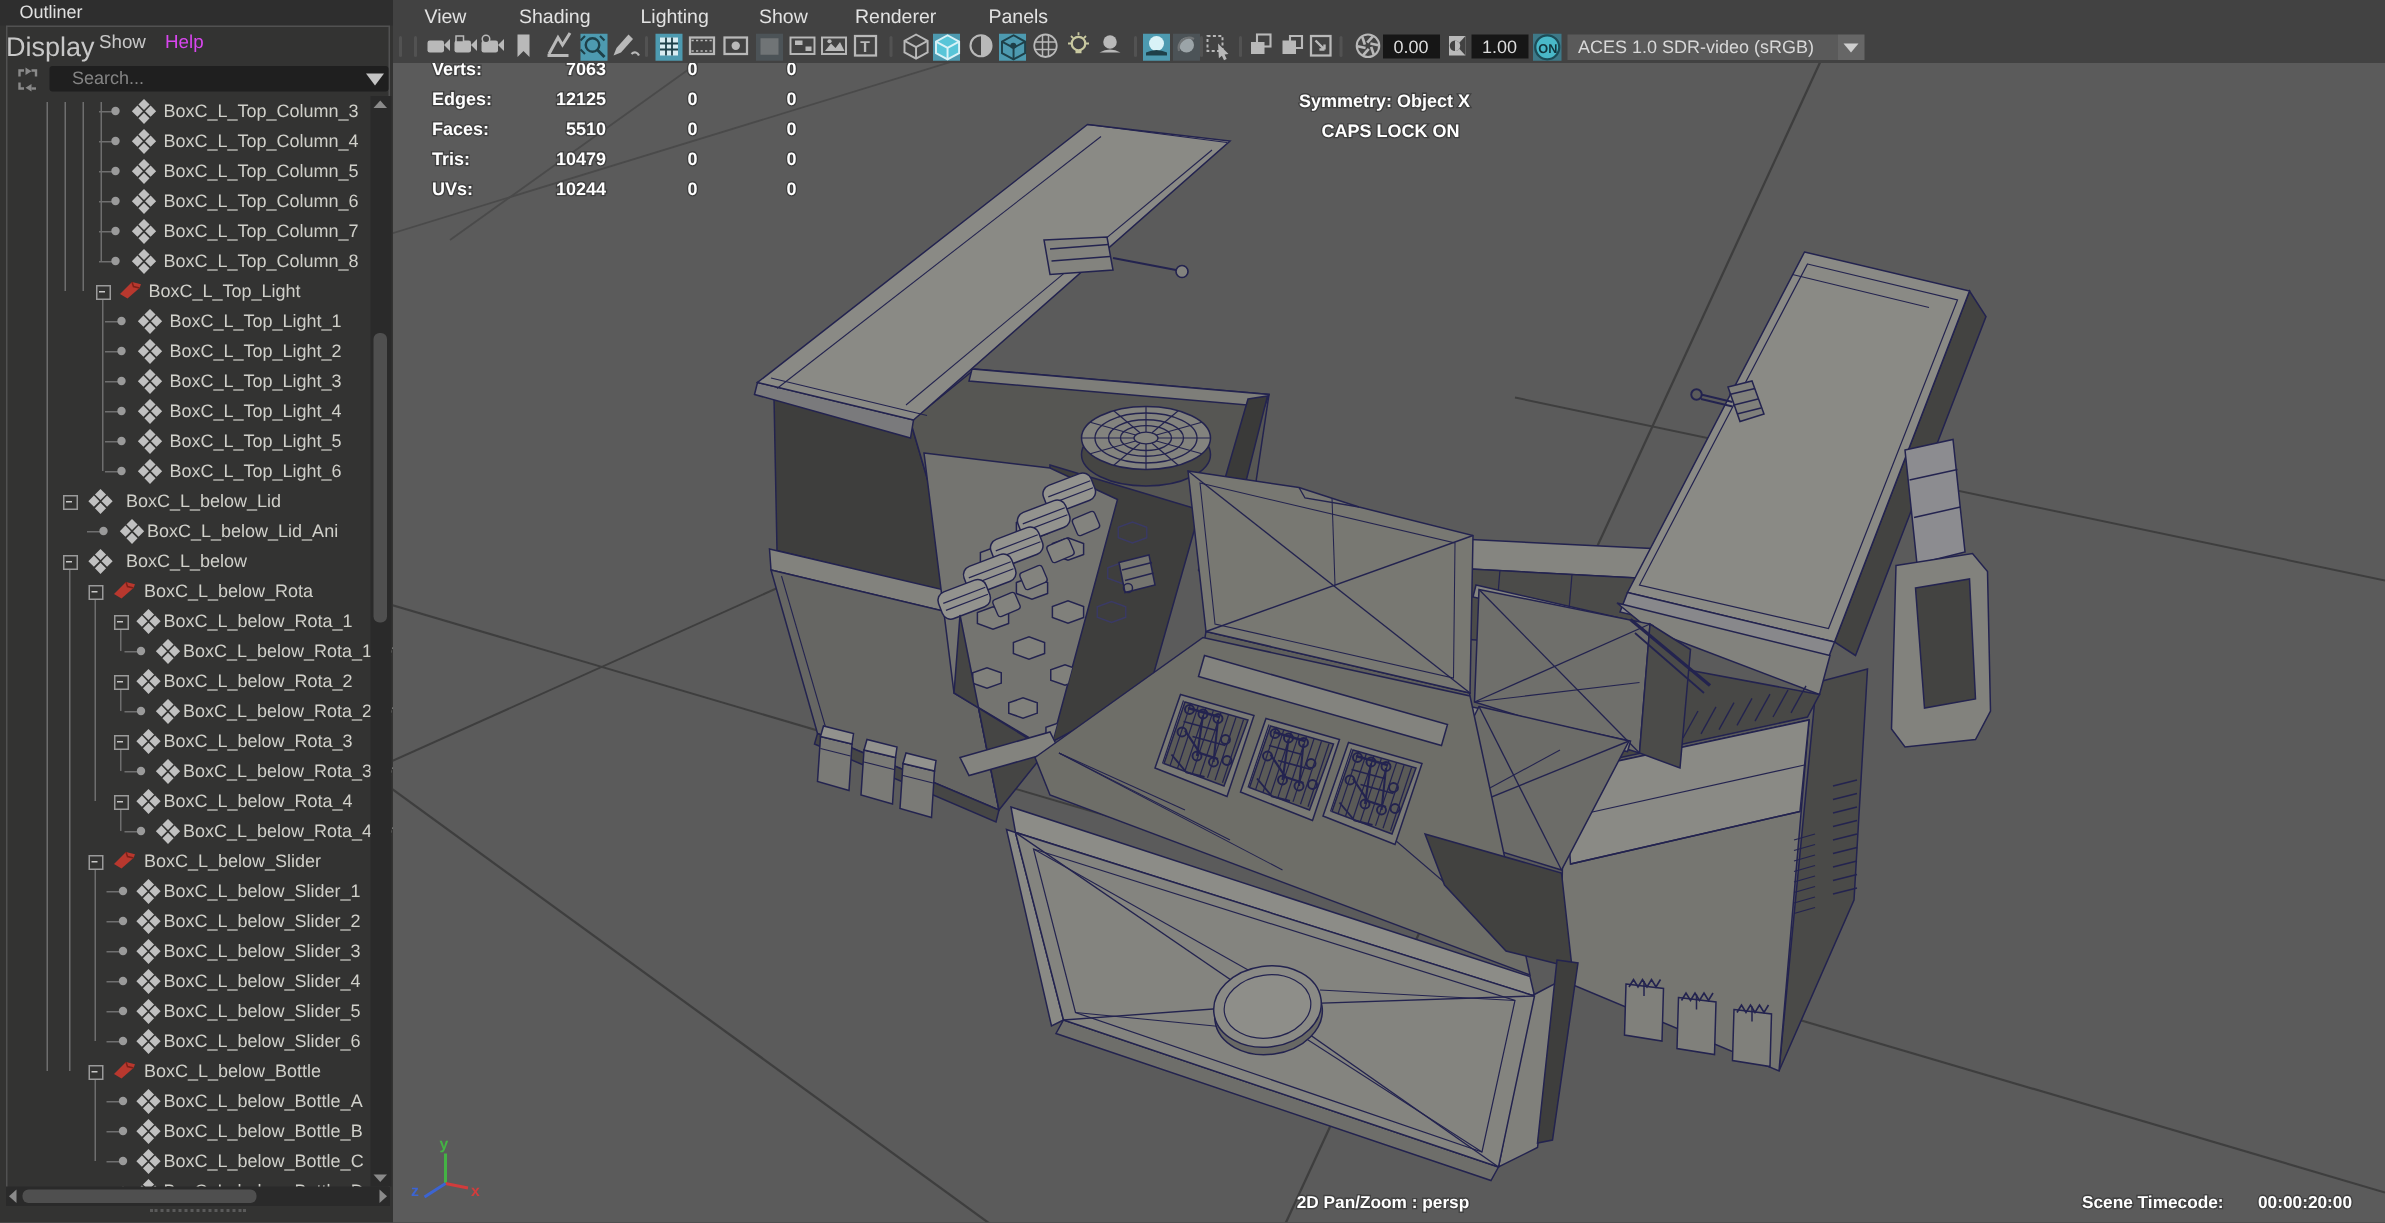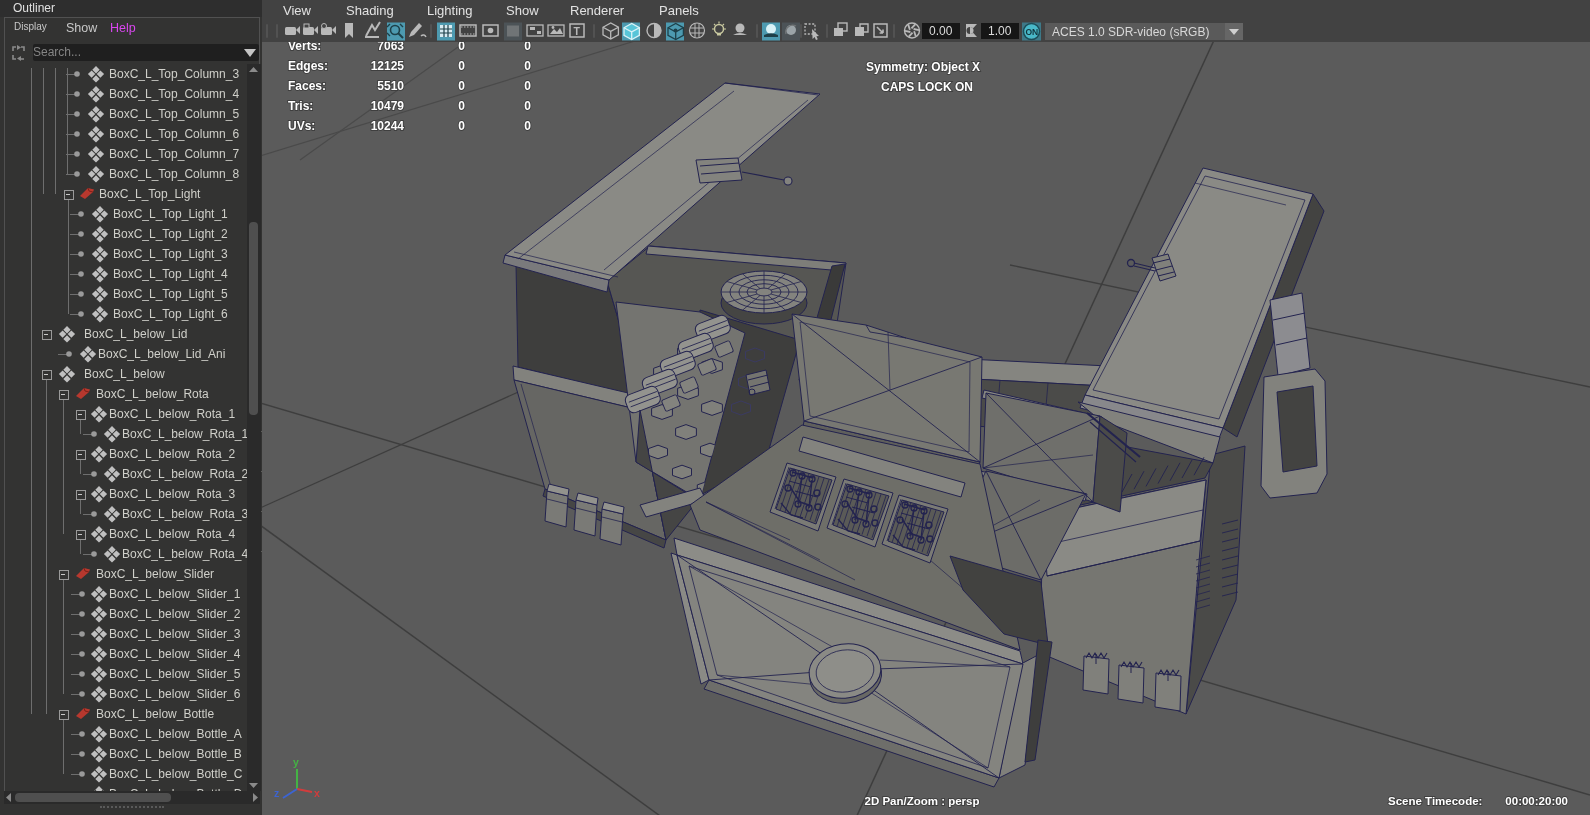--- a/index.html
+++ b/index.html
@@ -3,35 +3,35 @@
 * { margin:0; padding:0; box-sizing:border-box; }
 body { width:1590px; height:815px; overflow:hidden; background:#424242;
   font-family:"Liberation Sans", sans-serif; position:relative; }
 #outliner { position:absolute; left:0; top:0; width:262px; height:815px; background:#333332; }
 #vp { position:absolute; left:262px; top:0; width:1424px; height:815px; }
 </style></head><body>
 <div id="outliner">
   <div style="position:absolute;left:0;top:0;width:262px;height:17px;background:#2e2e2e;"></div>
   <div style="position:absolute;left:13px;top:1px;font-size:12px;color:#e0e0e0;">Outliner</div>
   <div style="position:absolute;left:4px;top:17px;width:256px;height:786px;background:#333332;border:1px solid #515151;"></div>
-  <div style="position:absolute;left:14px;top:21px;font-size:10px;color:#c8c8c8;">Display</div>
+  <div style="position:absolute;left:4px;top:21px;font-size:18px;color:#c8c8c8;">Display</div>
   <div style="position:absolute;left:66px;top:21px;font-size:12.5px;color:#c8c8c8;">Show</div>
   <div style="position:absolute;left:110px;top:21px;font-size:12.5px;color:#d946ef;">Help</div>
   <svg width="26" height="26" style="position:absolute;left:8px;top:42px">
       <g stroke="#8a8a8a" stroke-width="1.6" fill="none">
         <path d="M8,5 L5,5 L5,9"></path>
         <path d="M5,13 L5,17 L8,17"></path>
         <path d="M13,17 L16,17"></path>
         <path d="M16,9 L16,5 L13,5"></path>
       </g>
       <path d="M9,3 l4,2.5 l-4,2.5 Z" fill="#8a8a8a"></path>
       <path d="M13,14 l-4,2.5 l4,2.5 Z" fill="#8a8a8a"></path>
     </svg>
   <div style="position:absolute;left:33px;top:44px;width:226px;height:17px;background:#1f1f1f;border-radius:2px;"></div>
-  <div style="position:absolute;left:33px;top:45px;font-size:12px;color:#848484;">Search...</div>
+  <div style="position:absolute;left:48px;top:45px;font-size:12px;color:#848484;">Search...</div>
   <svg width="14" height="10" style="position:absolute;left:243px;top:48px">
       <path d="M1,1 L13,1 L7,9 Z" fill="#c4c4c4"></path>
     </svg>
   <div style="position:absolute;left:5px;top:64px;width:242px;height:727px;overflow:hidden;">
   </div>
   <svg width="262" height="815" style="position:absolute;left:0;top:0">
       <line x1="31.5" y1="68" x2="31.5" y2="714" stroke="#6e6e6e" stroke-width="1"></line>
       <line x1="43.5" y1="68" x2="43.5" y2="194" stroke="#6e6e6e" stroke-width="1"></line>
       <line x1="55.5" y1="68" x2="55.5" y2="194" stroke="#6e6e6e" stroke-width="1"></line>
       <line x1="67.5" y1="68" x2="67.5" y2="174" stroke="#6e6e6e" stroke-width="1"></line>

